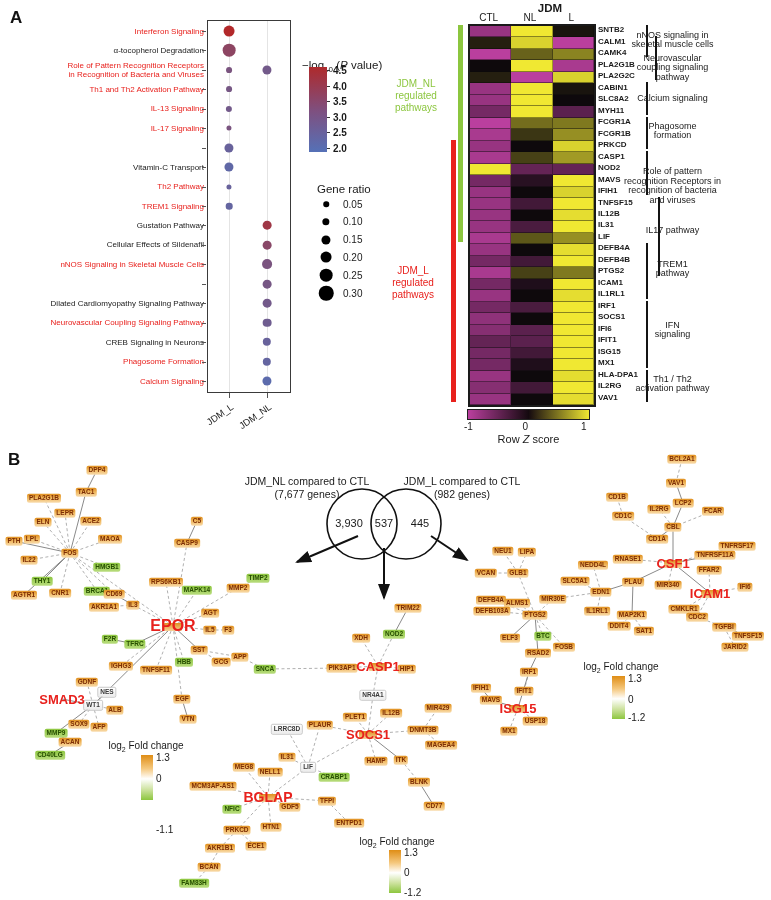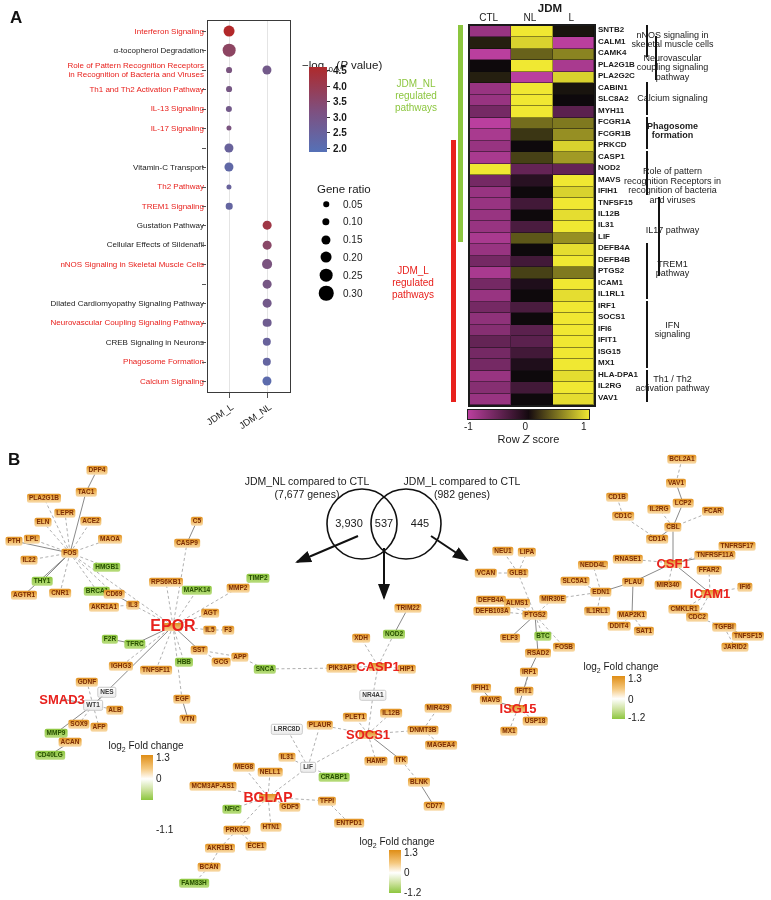--- a/index.html
+++ b/index.html
@@ -446,21 +446,21 @@
     <div class="hm-bracket" style="left: 646px; top: 25px; height: 32.4545px;"></div>
     <div class="hm-group" style="top: 30.5px;">nNOS signaling in
 skeletal muscle cells</div>
     <div class="hm-bracket" style="left: 655px; top: 36.4848px; height: 43.9394px;"></div>
     <div class="hm-group" style="top: 53.75px;">Neurovascular
 coupling signaling
 pathway</div>
     <div class="hm-bracket" style="left: 646px; top: 82.4242px; height: 32.4545px;"></div>
     <div class="hm-group" style="top: 94.25px;">Calcium signaling</div>
     <div class="hm-bracket" style="left: 646px; top: 116.879px; height: 32.4545px;"></div>
-    <div class="hm-group" style="top: 121.5px; font-weight: bold;">Phagosome
+    <div class="hm-group" style="top: 121.5px;">Phagosome
 formation</div>
     <div class="hm-bracket" style="left: 646px; top: 151.333px; height: 43.9394px;"></div>
     <div class="hm-group" style="top: 167px;">Role of pattern
 recognition Receptors in
 recognition of bacteria
 and viruses</div>
     <div class="hm-bracket" style="left: 658px; top: 197.273px; height: 78.3939px;"></div>
     <div class="hm-group" style="top: 226.25px;">IL17 pathway</div>
     <div class="hm-bracket" style="left: 646px; top: 243.212px; height: 55.4242px;"></div>
     <div class="hm-group" style="top: 259.5px;">TREM1

